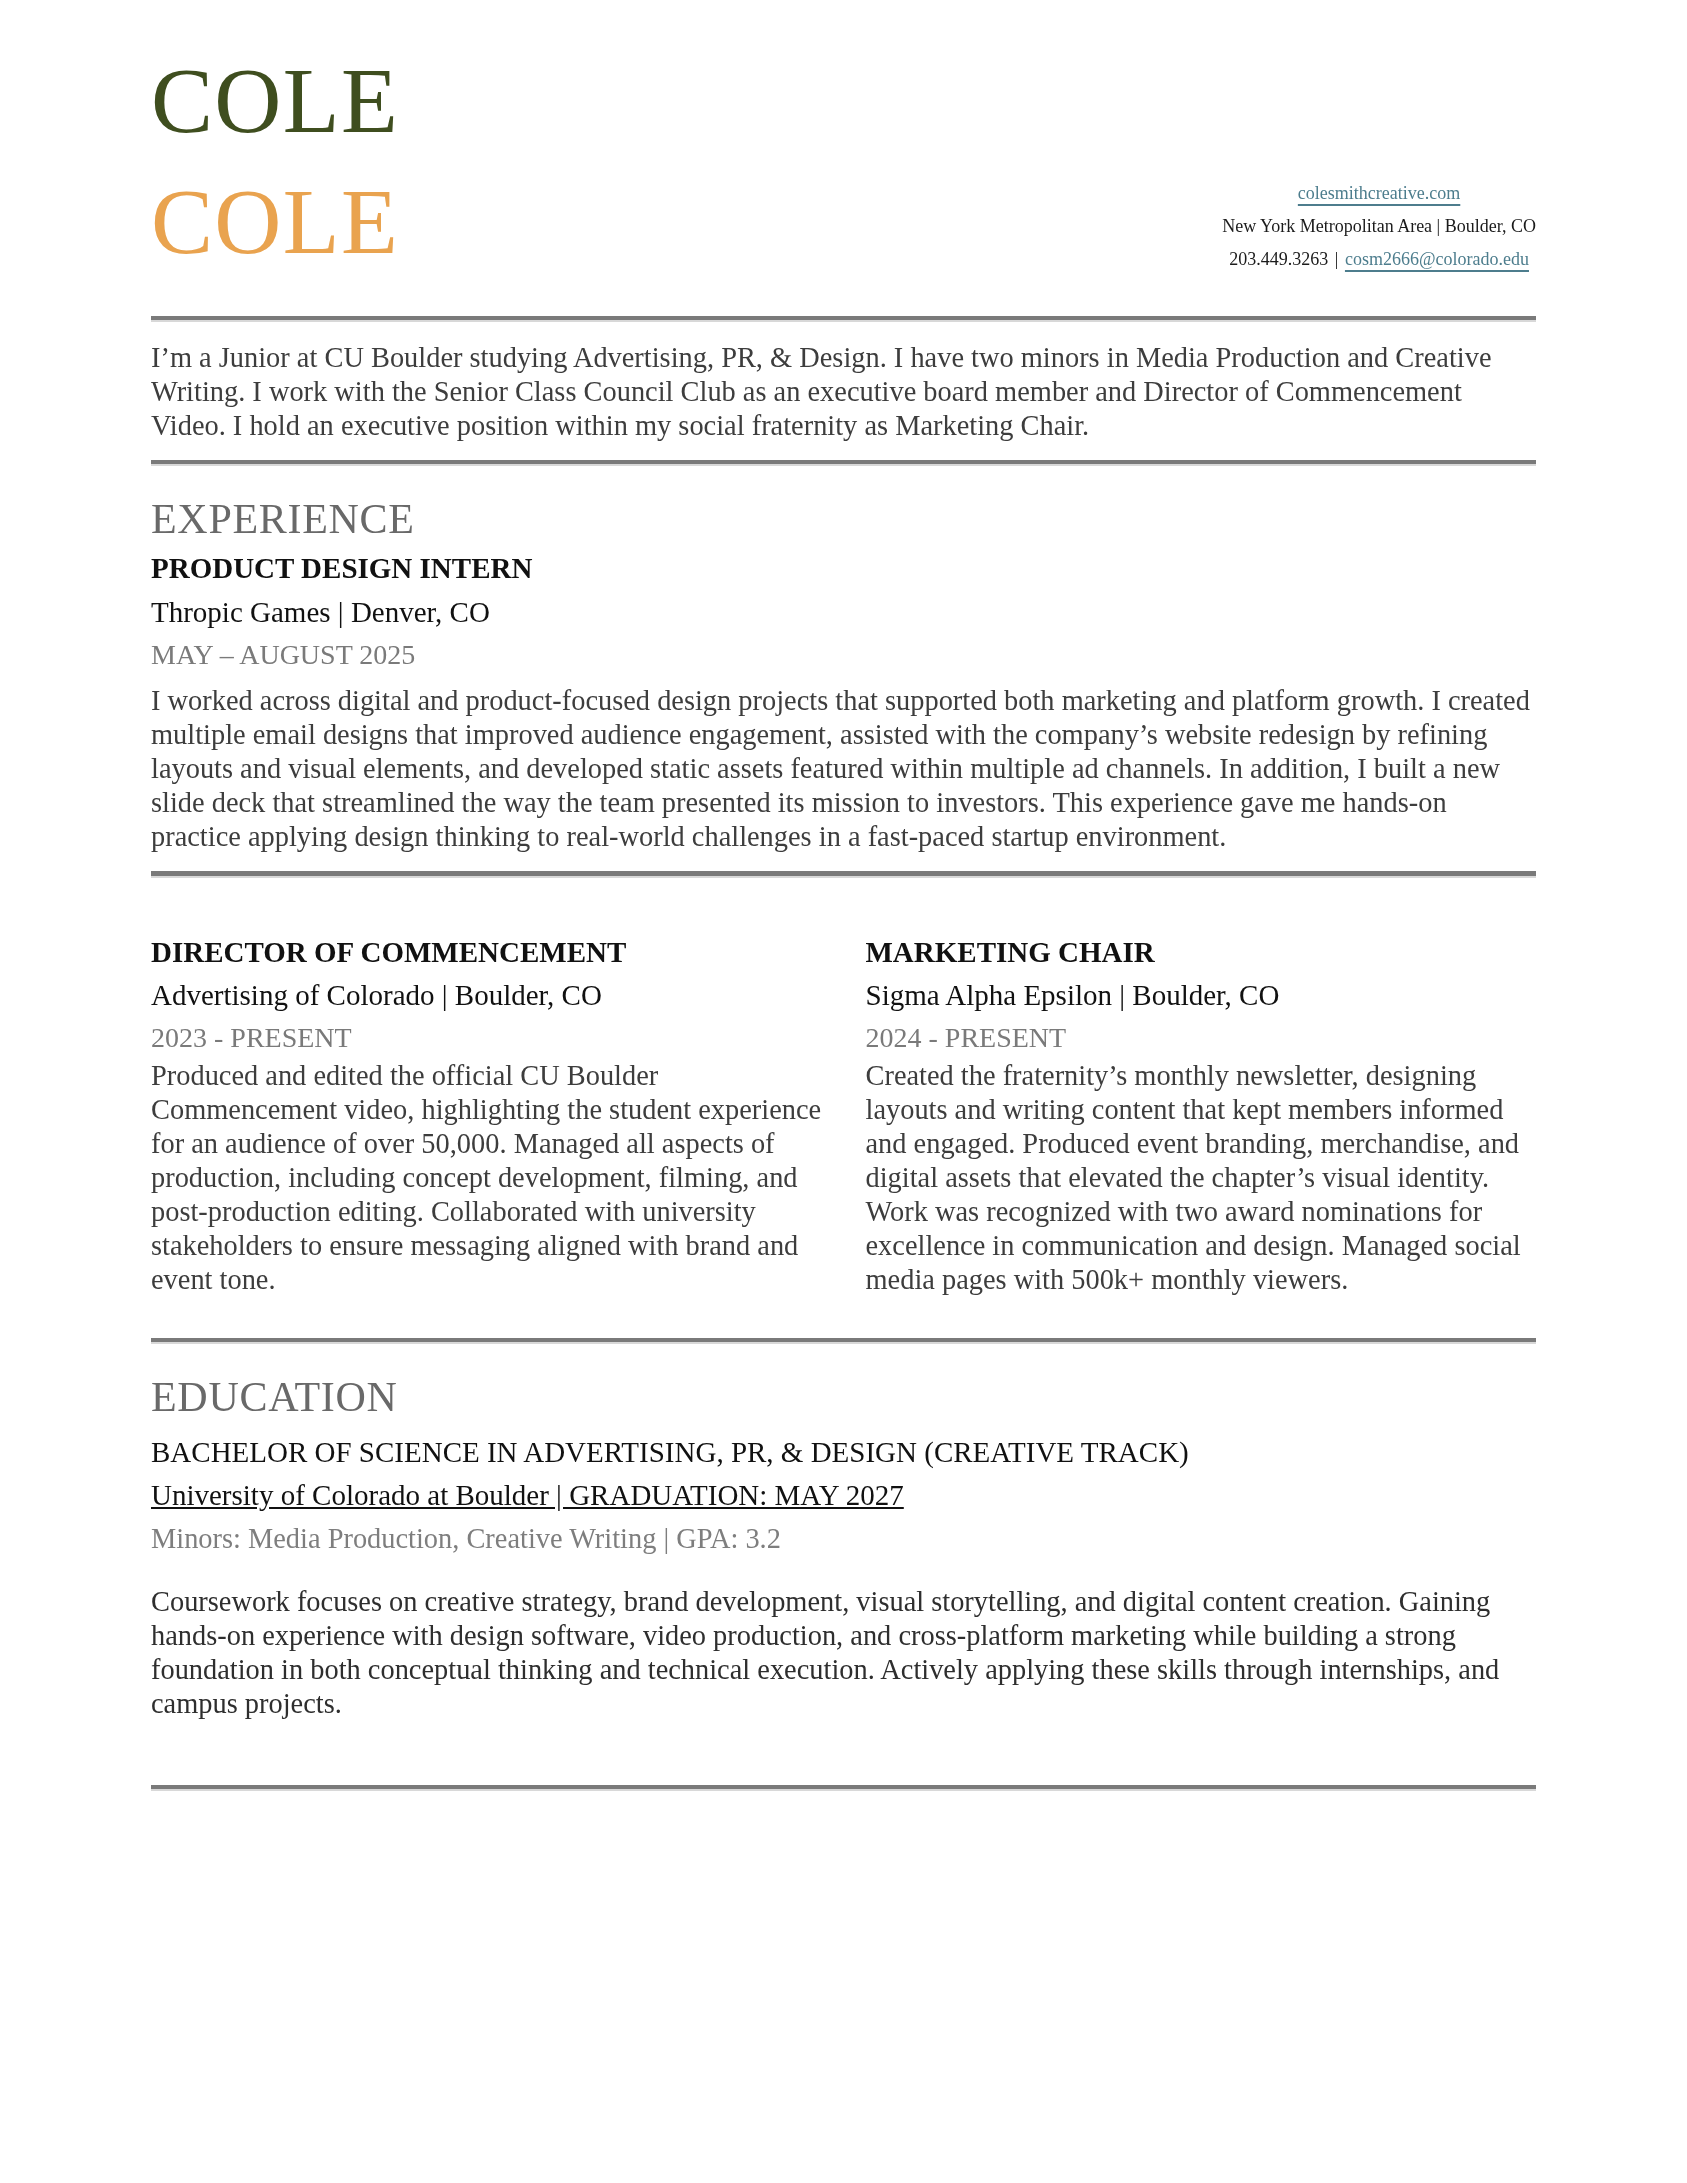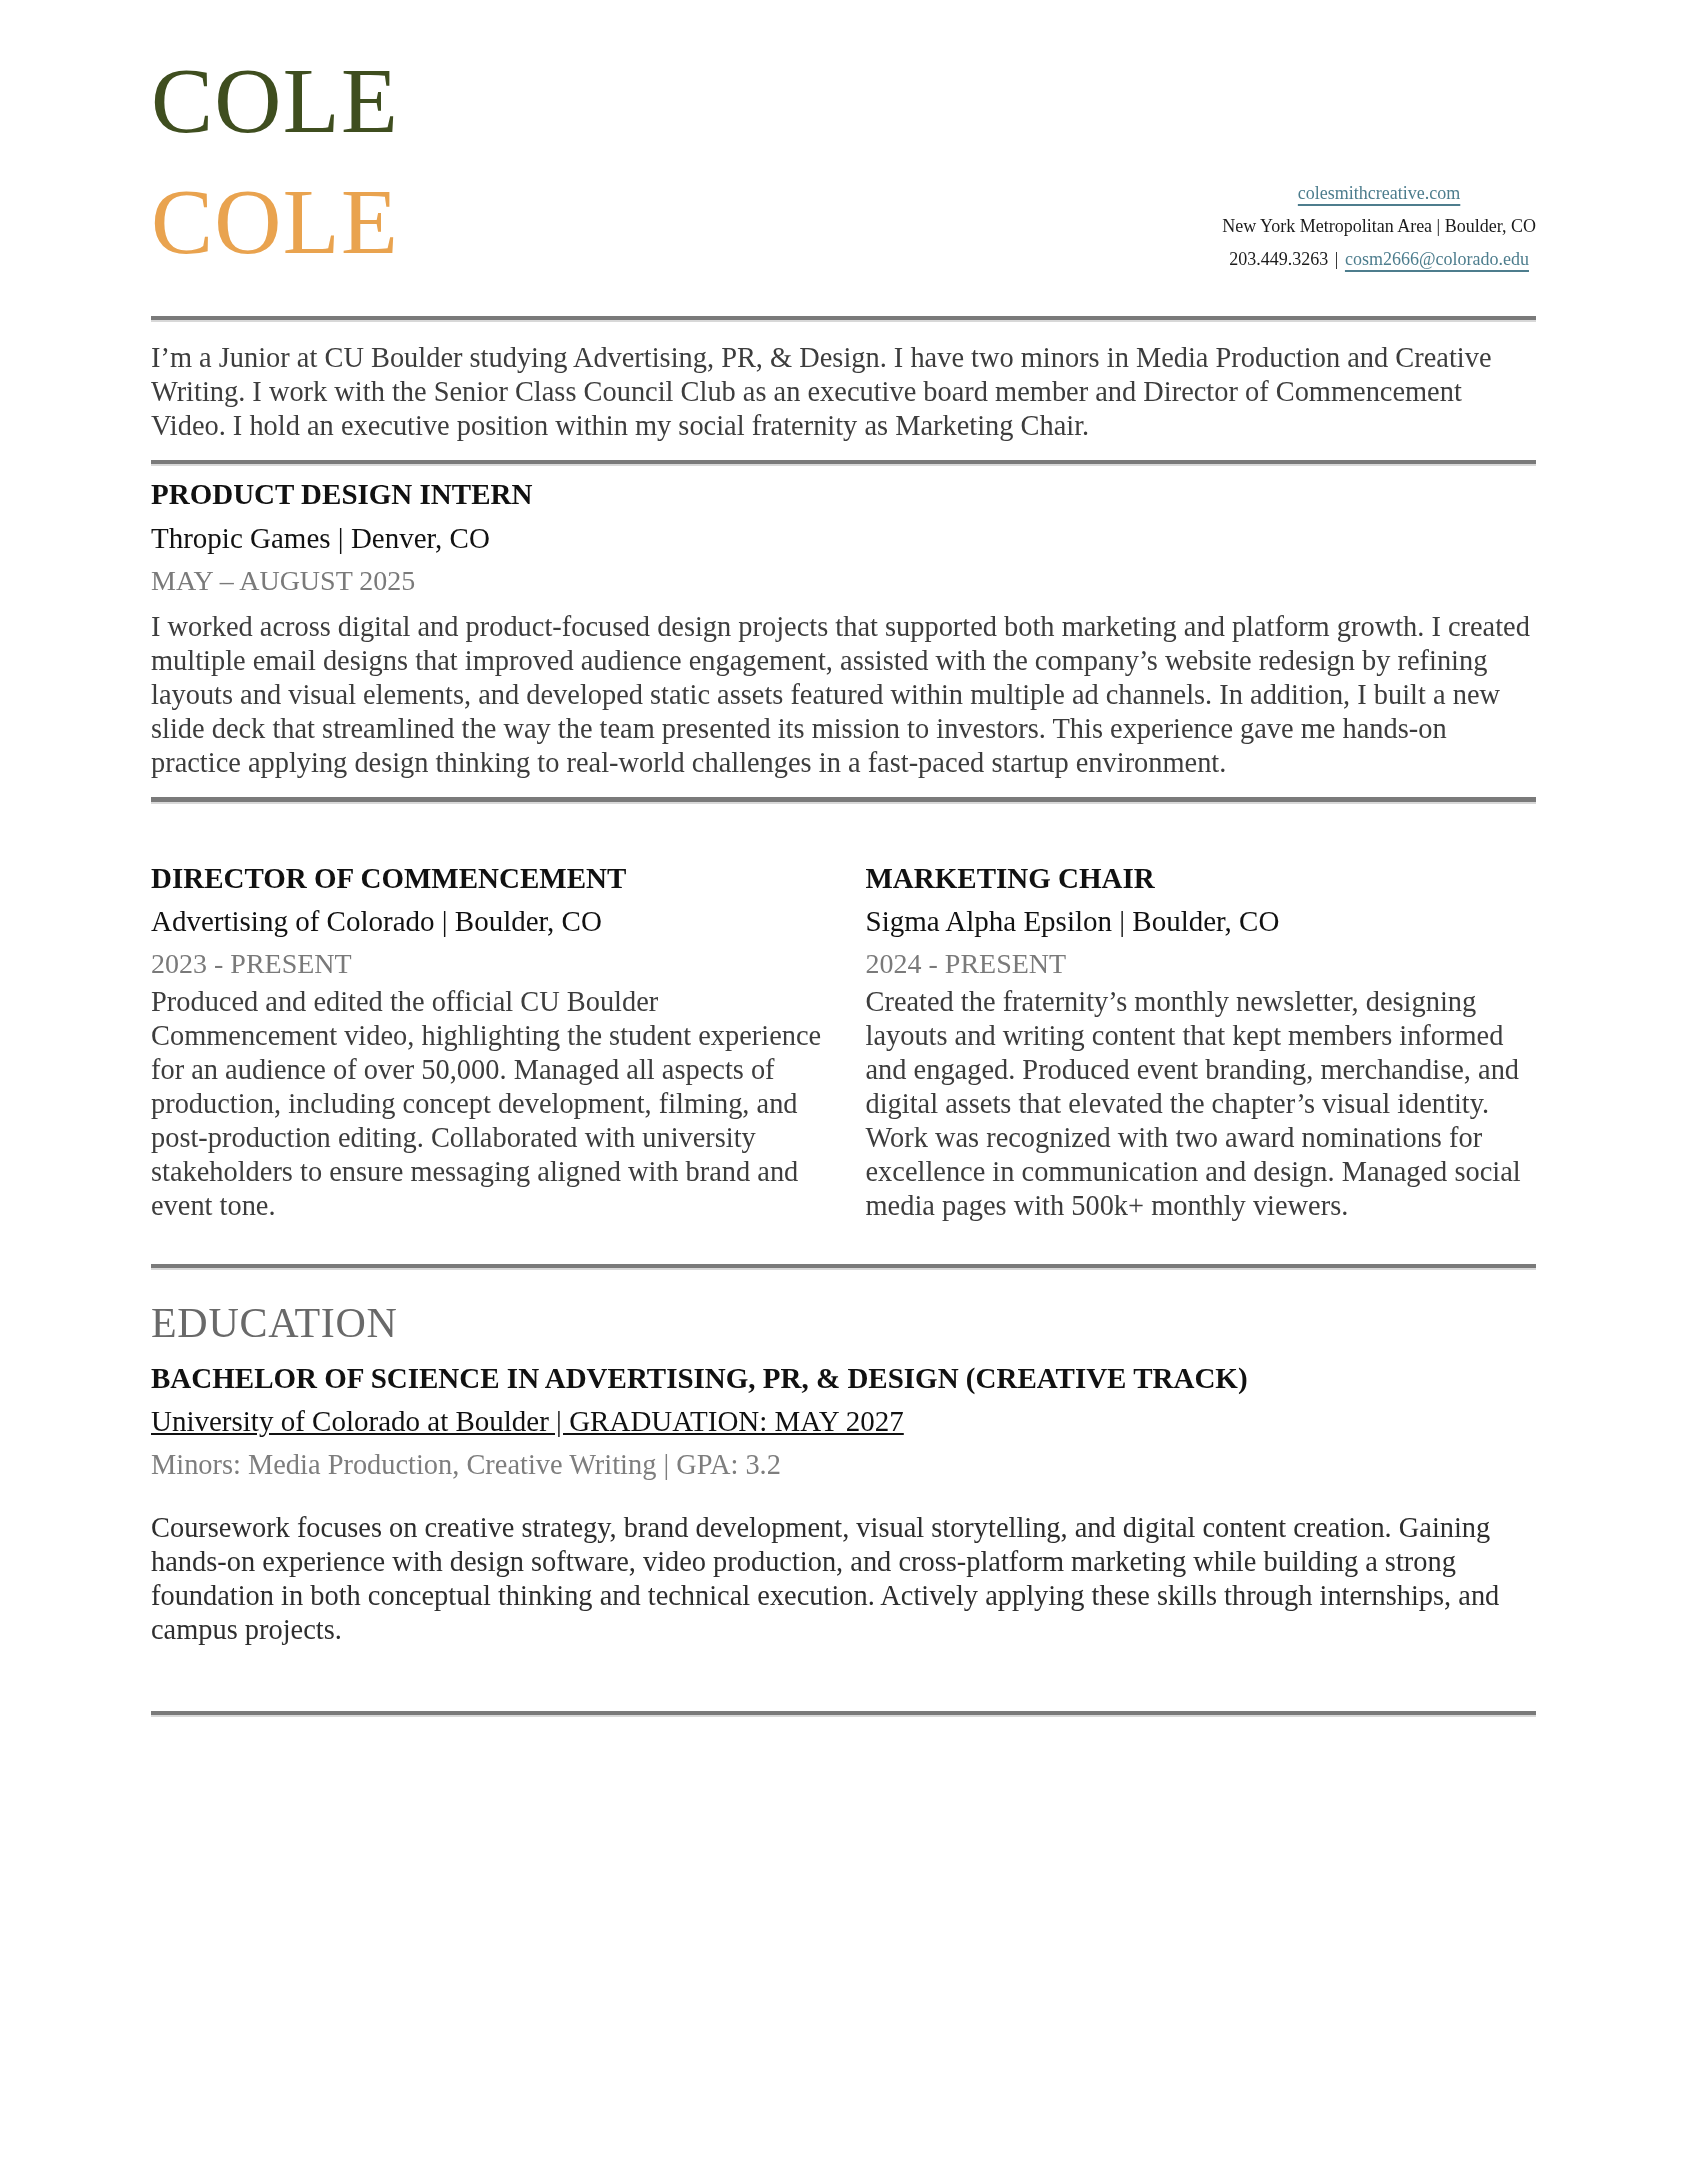--- a/index.html
+++ b/index.html
@@ -109,21 +109,21 @@
     column-gap: 44px;
   }
   .columns .job-title { margin-top: 4px; }
   .columns .job-desc  { margin-top: 3.3px; }
 
   
   .degree-title {
     margin-top: 17px;
     font-size: 29px;
     line-height: 34px;
-    font-weight: 700;
+    font-weight: 400;
     color: #111111;
   }
   .school-line {
     margin-top: 9.3px;
     font-size: 29px;
     line-height: 34px;
     color: #111111;
     text-decoration: underline;
   }
   .minors-line {
@@ -155,20 +155,21 @@
     </div>
   </div>
 
   <div class="rule rule-1"></div>
 
   <p class="paragraph summary">I’m a Junior at CU Boulder studying Advertising, PR, &amp; Design. I have two minors in Media Production and Creative Writing. I work with the Senior Class Council Club as an executive board member and Director of Commencement Video. I hold an executive position within my social fraternity as Marketing Chair.</p>
 
   <div class="rule rule-2"></div>
 
   <div>
+    <h2 class="section-heading">EXPERIENCE</h2>
 
     <div>
       <h3 class="job-title">PRODUCT DESIGN INTERN</h3>
       <p class="job-org">Thropic Games | Denver, CO</p>
       <p class="job-dates">MAY – AUGUST 2025</p>
       <p class="paragraph job-desc">I worked across digital and product-focused design projects that supported both marketing and platform growth. I created multiple email designs that improved audience engagement, assisted with the company’s website redesign by refining layouts and visual elements, and developed static assets featured within multiple ad channels. In addition, I built a new slide deck that streamlined the way the team presented its mission to investors. This experience gave me hands-on practice applying design thinking to real-world challenges in a fast-paced startup environment.</p>
     </div>
 
     <div class="rule rule-3"></div>
 

